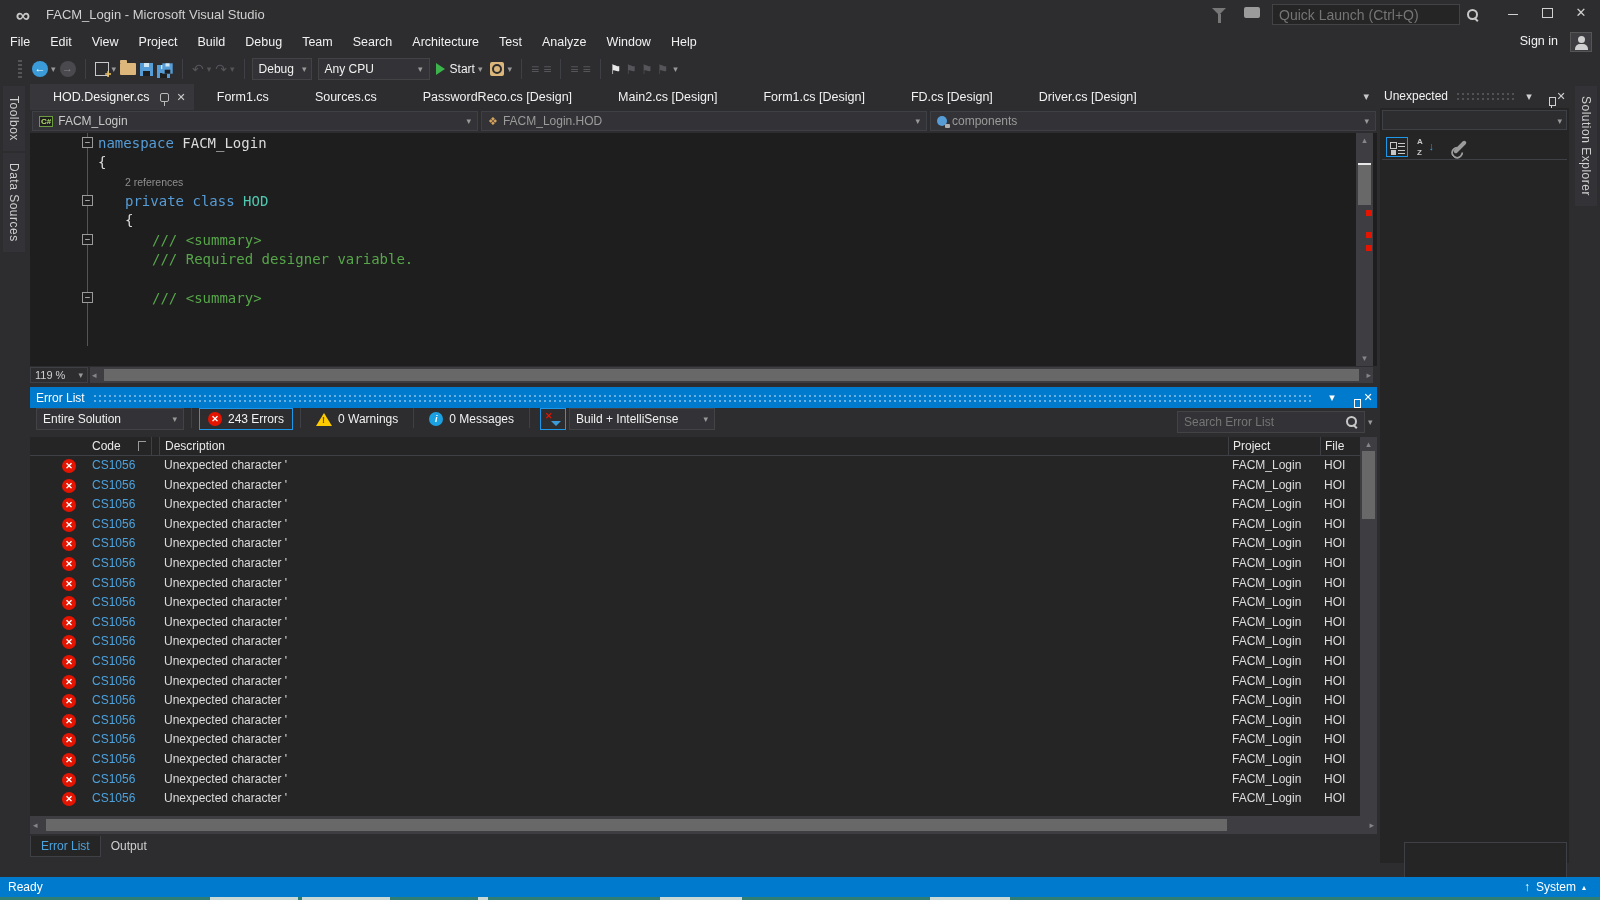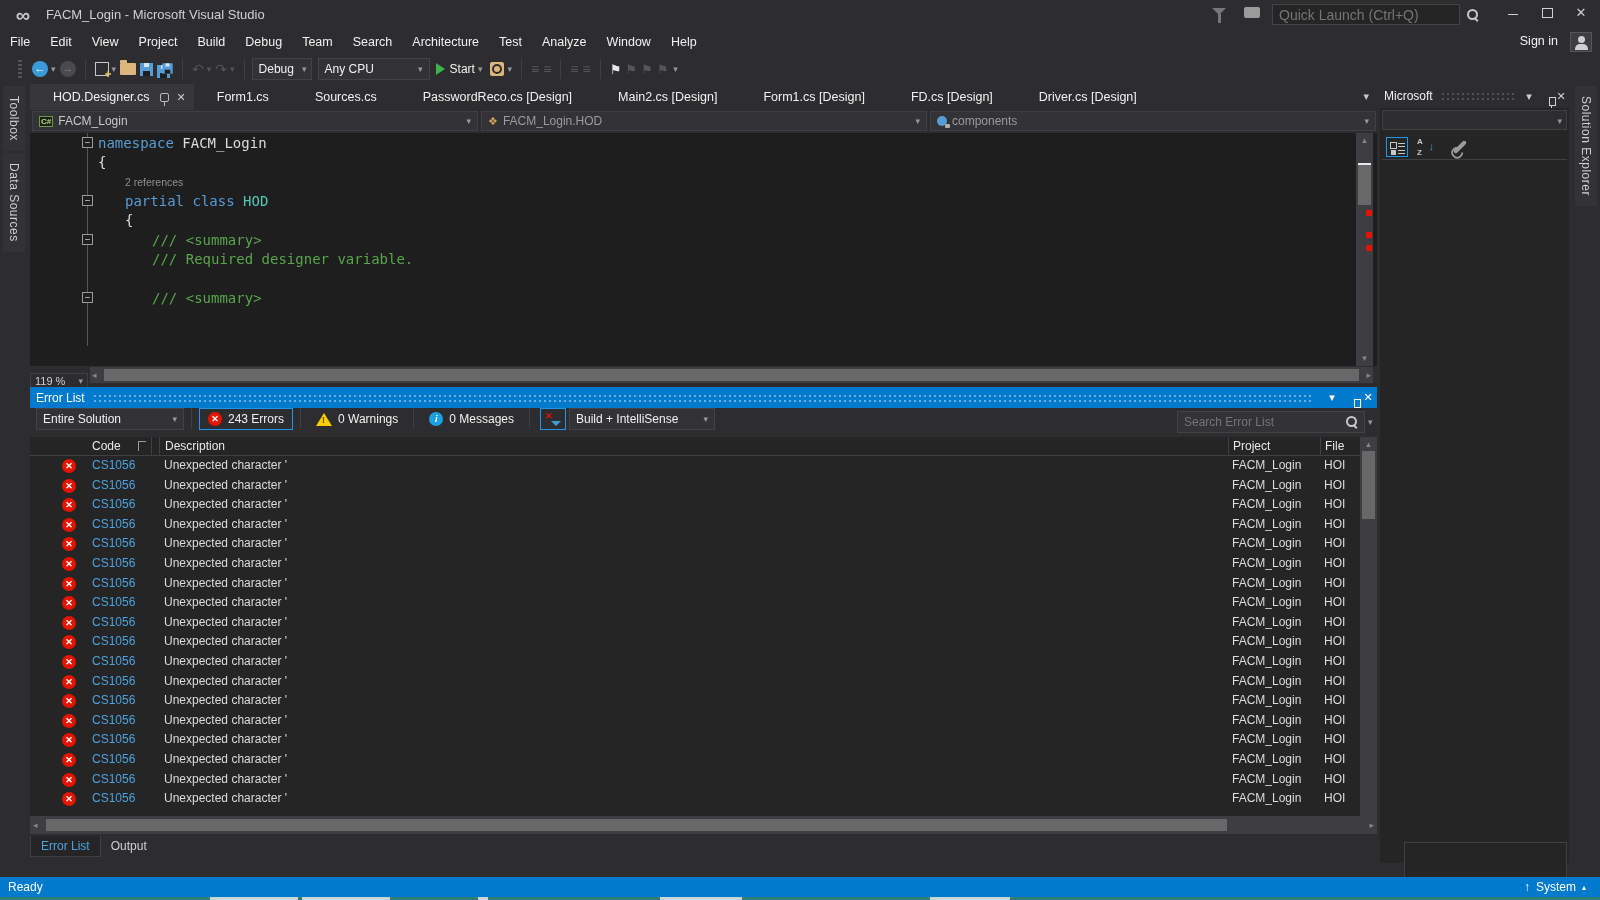--- a/index.html
+++ b/index.html
@@ -114,21 +114,21 @@
   .code-text { padding-left:2px; }
   .tk-kw { color:#569cd6; } .tk-pl { color:#dcdcdc; } .tk-ty { color:#4ec9b0; } .tk-cm { color:#57a64a; }
   .tk-cl { color:#8f8f8f; font-size:10.5px; font-family:"Liberation Sans",sans-serif; }
   
   .ed-vscroll { position:absolute; right:4px; top:0; width:17px; height:233px; background:#3e3e42; }
   .sb-arrow { position:absolute; left:0; width:17px; height:13px; color:#86868a; font-size:9px; text-align:center; line-height:13px; }
   .ed-thumb { position:absolute; left:2px; top:30px; width:13px; height:42px; background:#686868; border-top:2px solid #e8e8e8; }
   .err-mark { position:absolute; right:1px; width:6px; height:6px; background:#e51400; }
   
   .ed-bottom { position:absolute; left:0; top:282px; width:1347px; height:18px; background:#2d2d30; }
-  .zoom-combo { position:absolute; left:0; top:7px; width:58px; height:16px; background:#2d2d30; border:1px solid #3f3f46;
+  .zoom-combo { position:absolute; left:0; top:1px; width:58px; height:16px; background:#2d2d30; border:1px solid #3f3f46;
                 font-size:11px; color:#d0d0d0; display:flex; align-items:center; padding:0 4px; }
   .zoom-combo .caret { margin-left:auto; }
   .hscroll { position:absolute; left:60px; right:4px; top:1px; height:16px; background:#3e3e42; }
   .hscroll .larr { position:absolute; left:2px; top:3px; color:#86868a; font-size:9px; }
   .hscroll .rarr { position:absolute; right:2px; top:3px; color:#86868a; font-size:9px; }
   .h-thumb { position:absolute; left:14px; right:14px; top:2px; height:12px; background:#686868; }
 
   
   .errorlist { position:absolute; left:0; top:303px; width:1347px; height:447px; background:#252526; }
   .el-title { position:absolute; left:0; top:0; width:1347px; height:21px; background:#007acc; display:flex; align-items:center; }
@@ -407,21 +407,21 @@
           <span>components</span>
           <span class="caret" style="margin-left:auto">▾</span>
         </div>
       </div>
 
       <div class="editor">
         <div class="code">
             <div class="code-line"><div class="fold-cell has-line"><span class="fold-box">−</span></div><div class="code-text" style="padding-left: 2px;"><span class="tk-kw">namespace</span><span class="tk-pl"> FACM_Login</span></div></div>
             <div class="code-line"><div class="fold-cell has-line"></div><div class="code-text" style="padding-left: 2px;"><span class="tk-pl">{</span></div></div>
             <div class="code-line"><div class="fold-cell has-line"></div><div class="code-text" style="padding-left: 29px;"><span class="tk-cl">2 references</span></div></div>
-            <div class="code-line"><div class="fold-cell has-line"><span class="fold-box">−</span></div><div class="code-text" style="padding-left: 29px;"><span class="tk-kw">partial</span><span class="tk-pl"> </span><span class="tk-kw">class</span><span class="tk-ty"> HOD</span></div></div>
+            <div class="code-line"><div class="fold-cell has-line"><span class="fold-box">−</span></div><div class="code-text" style="padding-left: 29px;"><span class="tk-kw">private</span><span class="tk-pl"> </span><span class="tk-kw">class</span><span class="tk-ty"> HOD</span></div></div>
             <div class="code-line"><div class="fold-cell has-line"></div><div class="code-text" style="padding-left: 29px;"><span class="tk-pl">{</span></div></div>
             <div class="code-line"><div class="fold-cell has-line"><span class="fold-box">−</span></div><div class="code-text" style="padding-left: 56px;"><span class="tk-cm">/// &lt;summary&gt;</span></div></div>
             <div class="code-line"><div class="fold-cell has-line"></div><div class="code-text" style="padding-left: 56px;"><span class="tk-cm">/// Required designer variable.</span></div></div>
             <div class="code-line"><div class="fold-cell has-line"></div><div class="code-text" style="padding-left: 2px;"></div></div>
             <div class="code-line"><div class="fold-cell has-line"><span class="fold-box">−</span></div><div class="code-text" style="padding-left: 56px;"><span class="tk-cm">/// &lt;summary&gt;</span></div></div>
             <div class="code-line"><div class="fold-cell has-line"></div></div>
             <div class="code-line"><div class="fold-cell has-line"></div></div>
           </div>
 
         <div class="ed-vscroll">
@@ -644,21 +644,21 @@
           <div class="btab active">Error List</div>
           <div class="btab">Output</div>
         </div>
     </div>
 
     <div class="right-border"></div>
 
     <div class="right-col">
       <div class="props">
         <div class="props-header">
-          <span class="props-title">Microsoft</span>
+          <span class="props-title">Unexpected</span>
           <div class="props-dots"></div>
           <span class="hicon">▾</span>
           <span class="hicon"><span class="pin-w"></span></span>
           <span class="hicon">✕</span>
         </div>
         <div class="props-body">
           <div class="props-combo">
             <span class="caret">▾</span>
           </div>
           <div class="props-toolbar">

